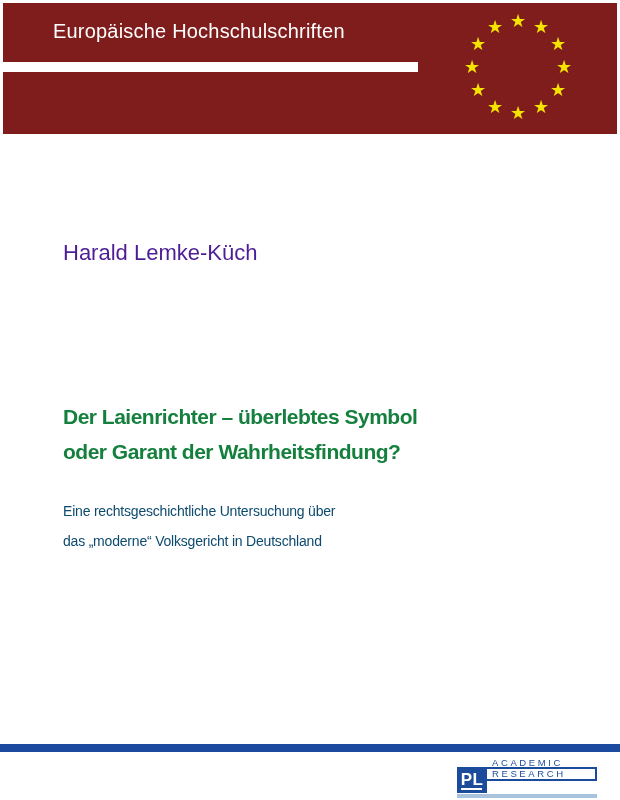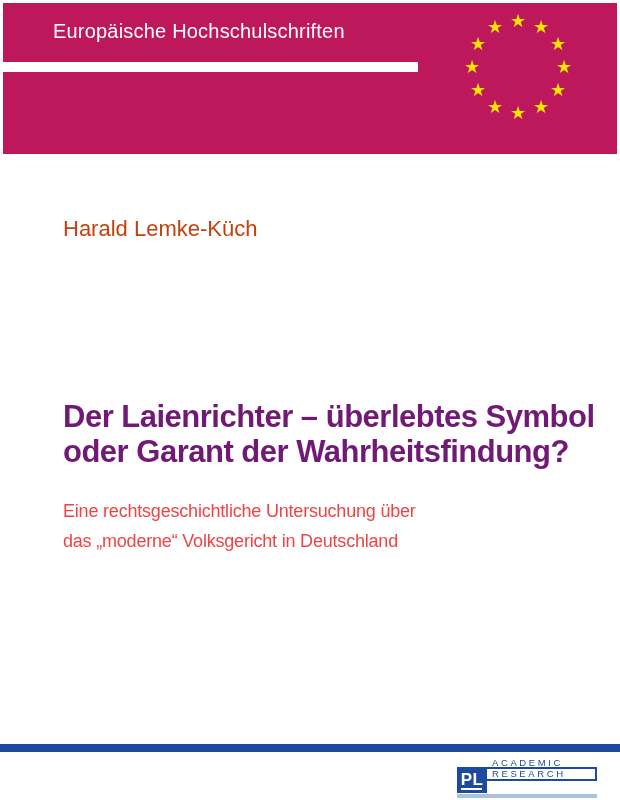--- a/index.html
+++ b/index.html
@@ -15,22 +15,22 @@
     background: #ffffff;
     overflow: hidden;
   }
 
   
   .series-band {
     position: absolute;
     left: 3px;
     top: 3px;
     width: 614px;
-    height: 151px;
-    background: #be185d;
+    height: 131px;
+    background: #7f1d1d;
   }
   .series-title {
     position: absolute;
     left: 50px;
     top: 17px;
     color: #ffffff;
     font-size: 20px;
     line-height: 22px;
     letter-spacing: 0.2px;
     white-space: nowrap;
@@ -66,42 +66,42 @@
     color: #f5e400;
     font-size: 18px;
     line-height: 1;
     font-family: "DejaVu Sans", sans-serif;
   }
 
   
   .author {
     position: absolute;
     left: 63px;
-    top: 216px;
+    top: 240px;
     font-size: 22px;
-    color: #c2410c;
+    color: #4c1d95;
     white-space: nowrap;
   }
   .book-title {
     position: absolute;
     left: 63px;
     top: 399px;
-    font-size: 31px;
+    font-size: 21px;
     font-weight: bold;
-    color: #701a75;
+    color: #15803d;
     line-height: 35px;
     letter-spacing: -0.5px;
   }
   .book-title div { white-space: nowrap; }
   .book-subtitle {
     position: absolute;
     left: 63px;
     top: 496px;
-    font-size: 18px;
-    color: #ef4444;
+    font-size: 14px;
+    color: #0c4a6e;
     line-height: 30px;
     letter-spacing: -0.2px;
   }
   .book-subtitle div { white-space: nowrap; }
 
   
   .bottom-rule {
     position: absolute;
     left: 0;
     top: 744px;

